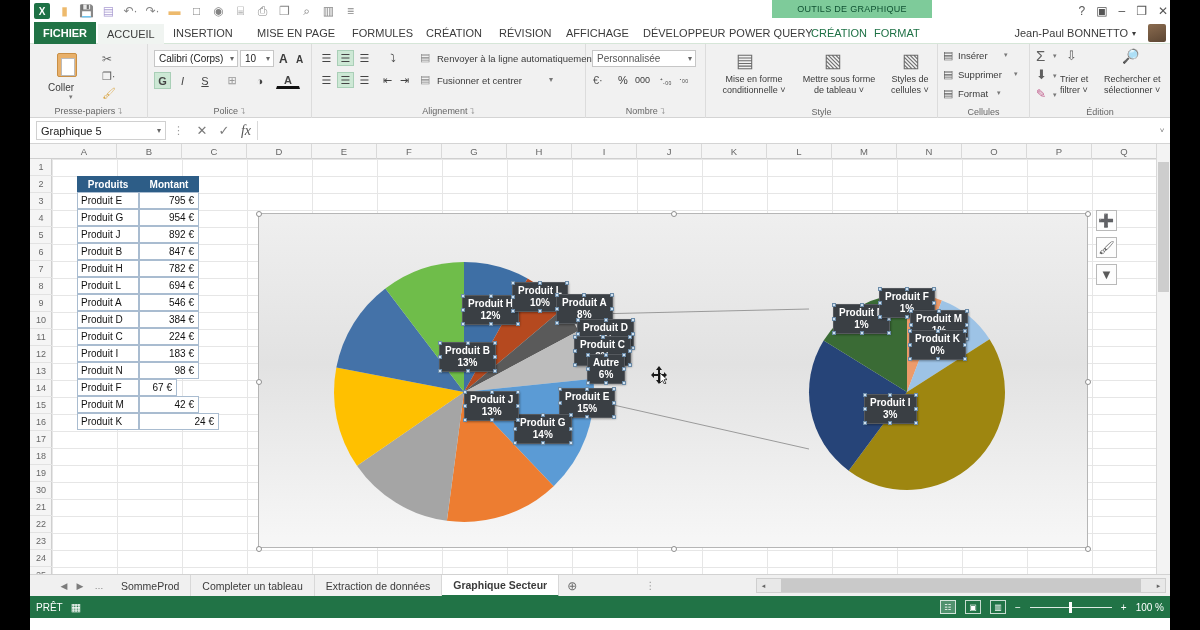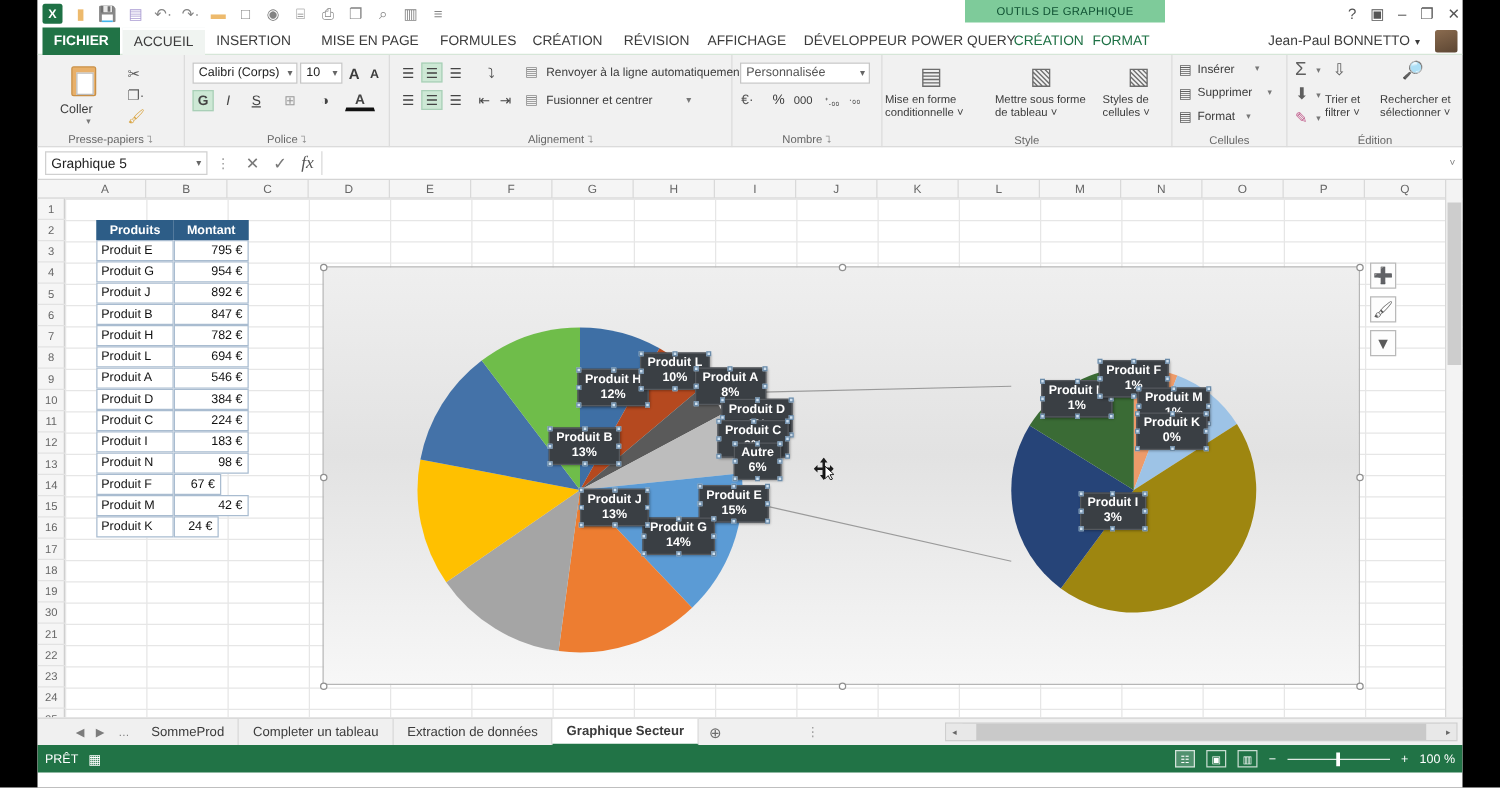--- a/index.html
+++ b/index.html
@@ -42,21 +42,21 @@
   .avatar { position:absolute; right:4px; top:2px; width:18px; height:18px; border-radius:2px;
             background:linear-gradient(160deg,#8a6b4f,#5c4633); }
 
   
   .ribbon { position:relative; height:74px; background:#f1f1f1; border-bottom:1px solid #d4d4d4; }
   .grp { position:absolute; top:0; height:74px; border-right:1px solid #dcdcdc; }
   .grp-lab { position:absolute; bottom:1px; left:0; right:0; text-align:center; font-size:9px; color:#666; }
   .grp-lab .dlg { color:#999; font-size:8px; }
   .ic { position:absolute; color:#5f5f5f; }
   .txt { position:absolute; font-size:9.5px; color:#3b3b3b; white-space:nowrap; }
-  .txt2 { position:absolute; font-size:9px; color:#3b3b3b; white-space:nowrap; text-align:left; line-height:11px; }
+  .txt2 { position:absolute; font-size:9px; color:#3b3b3b; white-space:nowrap; text-align:center; line-height:11px; }
   .fld { position:absolute; background:#fff; border:1px solid #c6c6c6; font-size:10px; color:#222;
          display:flex; align-items:center; padding-left:4px; }
   .fld .cv { position:absolute; right:3px; color:#666; font-size:8px; }
   .btnbox { position:absolute; border:1px solid transparent; display:flex; align-items:center;
             justify-content:center; font-size:11px; color:#444; }
   .btnbox.sel { background:#cde8d5; border-color:#a9cfb7; }
   .pasteicon { position:absolute; width:26px; height:28px; }
   .clip { position:absolute; left:3px; top:3px; width:20px; height:24px; background:#e8b06a;
           border:1px solid #c98f45; border-radius:2px; }
   .clip-pg { position:absolute; left:7px; top:8px; width:14px; height:18px; background:#fff;
@@ -459,21 +459,21 @@
         <div class="tcell num" style="position: absolute; left: 109px; top: 184px; width: 60px; height: 17px;">224 €</div>
         <div class="tcell txt-l" style="position: absolute; left: 47px; top: 201px; width: 62px; height: 17px;">Produit I</div>
         <div class="tcell num" style="position: absolute; left: 109px; top: 201px; width: 60px; height: 17px;">183 €</div>
         <div class="tcell txt-l" style="position: absolute; left: 47px; top: 218px; width: 62px; height: 17px;">Produit N</div>
         <div class="tcell num" style="position: absolute; left: 109px; top: 218px; width: 60px; height: 17px;">98 €</div>
         <div class="tcell txt-l" style="position: absolute; left: 47px; top: 235px; width: 62px; height: 17px;">Produit F</div>
         <div class="tcell num" style="position: absolute; left: 109px; top: 235px; width: 38px; height: 17px;">67 €</div>
         <div class="tcell txt-l" style="position: absolute; left: 47px; top: 252px; width: 62px; height: 17px;">Produit M</div>
         <div class="tcell num" style="position: absolute; left: 109px; top: 252px; width: 60px; height: 17px;">42 €</div>
         <div class="tcell txt-l" style="position: absolute; left: 47px; top: 269px; width: 62px; height: 17px;">Produit K</div>
-        <div class="tcell num" style="position: absolute; left: 109px; top: 269px; width: 36px; height: 17px;">24 €</div>
+        <div class="tcell num" style="position: absolute; left: 109px; top: 269px; width: 80px; height: 17px;">24 €</div>
       </div>
 
     <div class="chartobj" style="left:228px; top:69px; width:830px; height:335px;">
       <svg id="pies" width="830" height="335" style="position:absolute; left:0; top:0;">
           <path d="M205,178 L205,48 A130,130 0 0 1 268.58976536006753,64.61419074041251 Z" fill="#3e6fa5"></path>
           <path d="M205,178 L268.58976536006753,64.61419074041251 A130,130 0 0 1 304.41173164464306,94.23062844085872 Z" fill="#b5491f"></path>
           <path d="M205,178 L304.41173164464306,94.23062844085872 A130,130 0 0 1 319.6712697129474,116.75867488026996 Z" fill="#5a5a5a"></path>
           <path d="M205,178 L319.6712697129474,116.75867488026996 A130,130 0 0 1 334.3113940233876,164.63723921757966 Z" fill="#bdbdbd"></path>
           <path d="M205,178 L334.3113940233876,164.63723921757966 A130,130 0 0 1 294.65954889451245,272.13376276359367 Z" fill="#5b9bd5"></path>
           <path d="M205,178 L294.65954889451245,272.13376276359367 A130,130 0 0 1 187.89084277002314,306.8692233967441 Z" fill="#ed7d31"></path>

